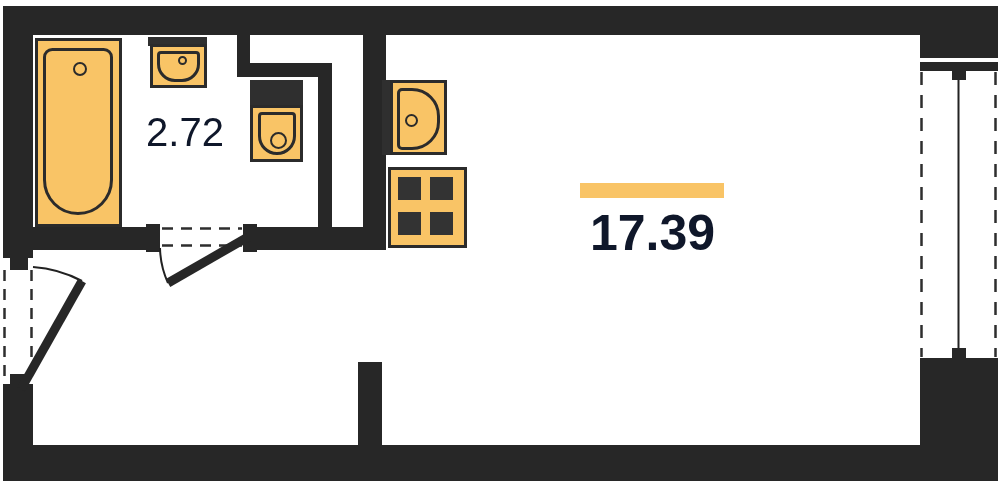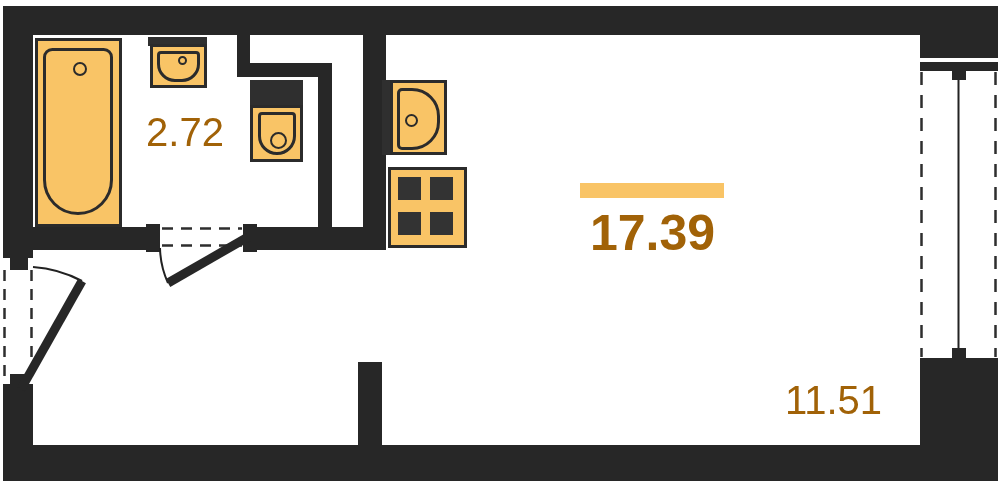--- a/index.html
+++ b/index.html
@@ -6,21 +6,21 @@
   #plan{
     position:relative;width:1000px;height:484px;background:#ffffff;overflow:hidden;
     font-family:"Liberation Sans", sans-serif;
   }
   .wall{position:absolute;background:#272727;}
   .fixture{position:absolute;background:#F9C466;border:3px solid #2b2b2b;box-sizing:border-box;}
   .inner-outline{position:absolute;border:3px solid #2b2b2b;box-sizing:border-box;background:transparent;}
   .knob{position:absolute;border:2.5px solid #2b2b2b;border-radius:50%;box-sizing:border-box;background:transparent;}
   .darkblock{position:absolute;background:#2f2f2f;}
   .burner{position:absolute;background:#333333;width:23px;height:23px;}
-  .arealabel{position:absolute;color:#a16207;font-size:40px;line-height:1.05;text-align:center;white-space:nowrap;}
+  .arealabel{position:absolute;color:#0f172a;font-size:40px;line-height:1.05;text-align:center;white-space:nowrap;}
   .arealabel.big{font-size:50px;font-weight:700;}
   .accentbar{position:absolute;background:#F9C466;}
   svg.overlay{position:absolute;left:0;top:0;pointer-events:none;}
   .dash{stroke:#2e2e2e;stroke-width:2.5;stroke-dasharray:11 8;fill:none;}
   .dash2{stroke:#2e2e2e;stroke-width:2.5;stroke-dasharray:13 10;fill:none;}
   .thin{stroke:#222222;stroke-width:2;fill:none;}
   .arc{stroke:#222222;stroke-width:2;fill:none;}
   .leaf{stroke:#272727;stroke-width:9;fill:none;}
 </style>
 </head>
@@ -104,15 +104,14 @@
       <line class="thin" x1="958.5" y1="80" x2="958.5" y2="348"></line>
     </g>
   </svg>
 
   <div class="arealabel" style="left:130px;top:111px;width:110px;">2.72</div>
 
 
   <div class="accentbar" style="left:580px;top:183px;width:144px;height:15px;"></div>
   <div class="arealabel big" style="left:570px;top:207px;width:165px;">17.39</div>
 
-  <div class="arealabel" style="left:766px;top:379px;width:135px;">11.51</div>
 
 </div>
 
 </body></html>

